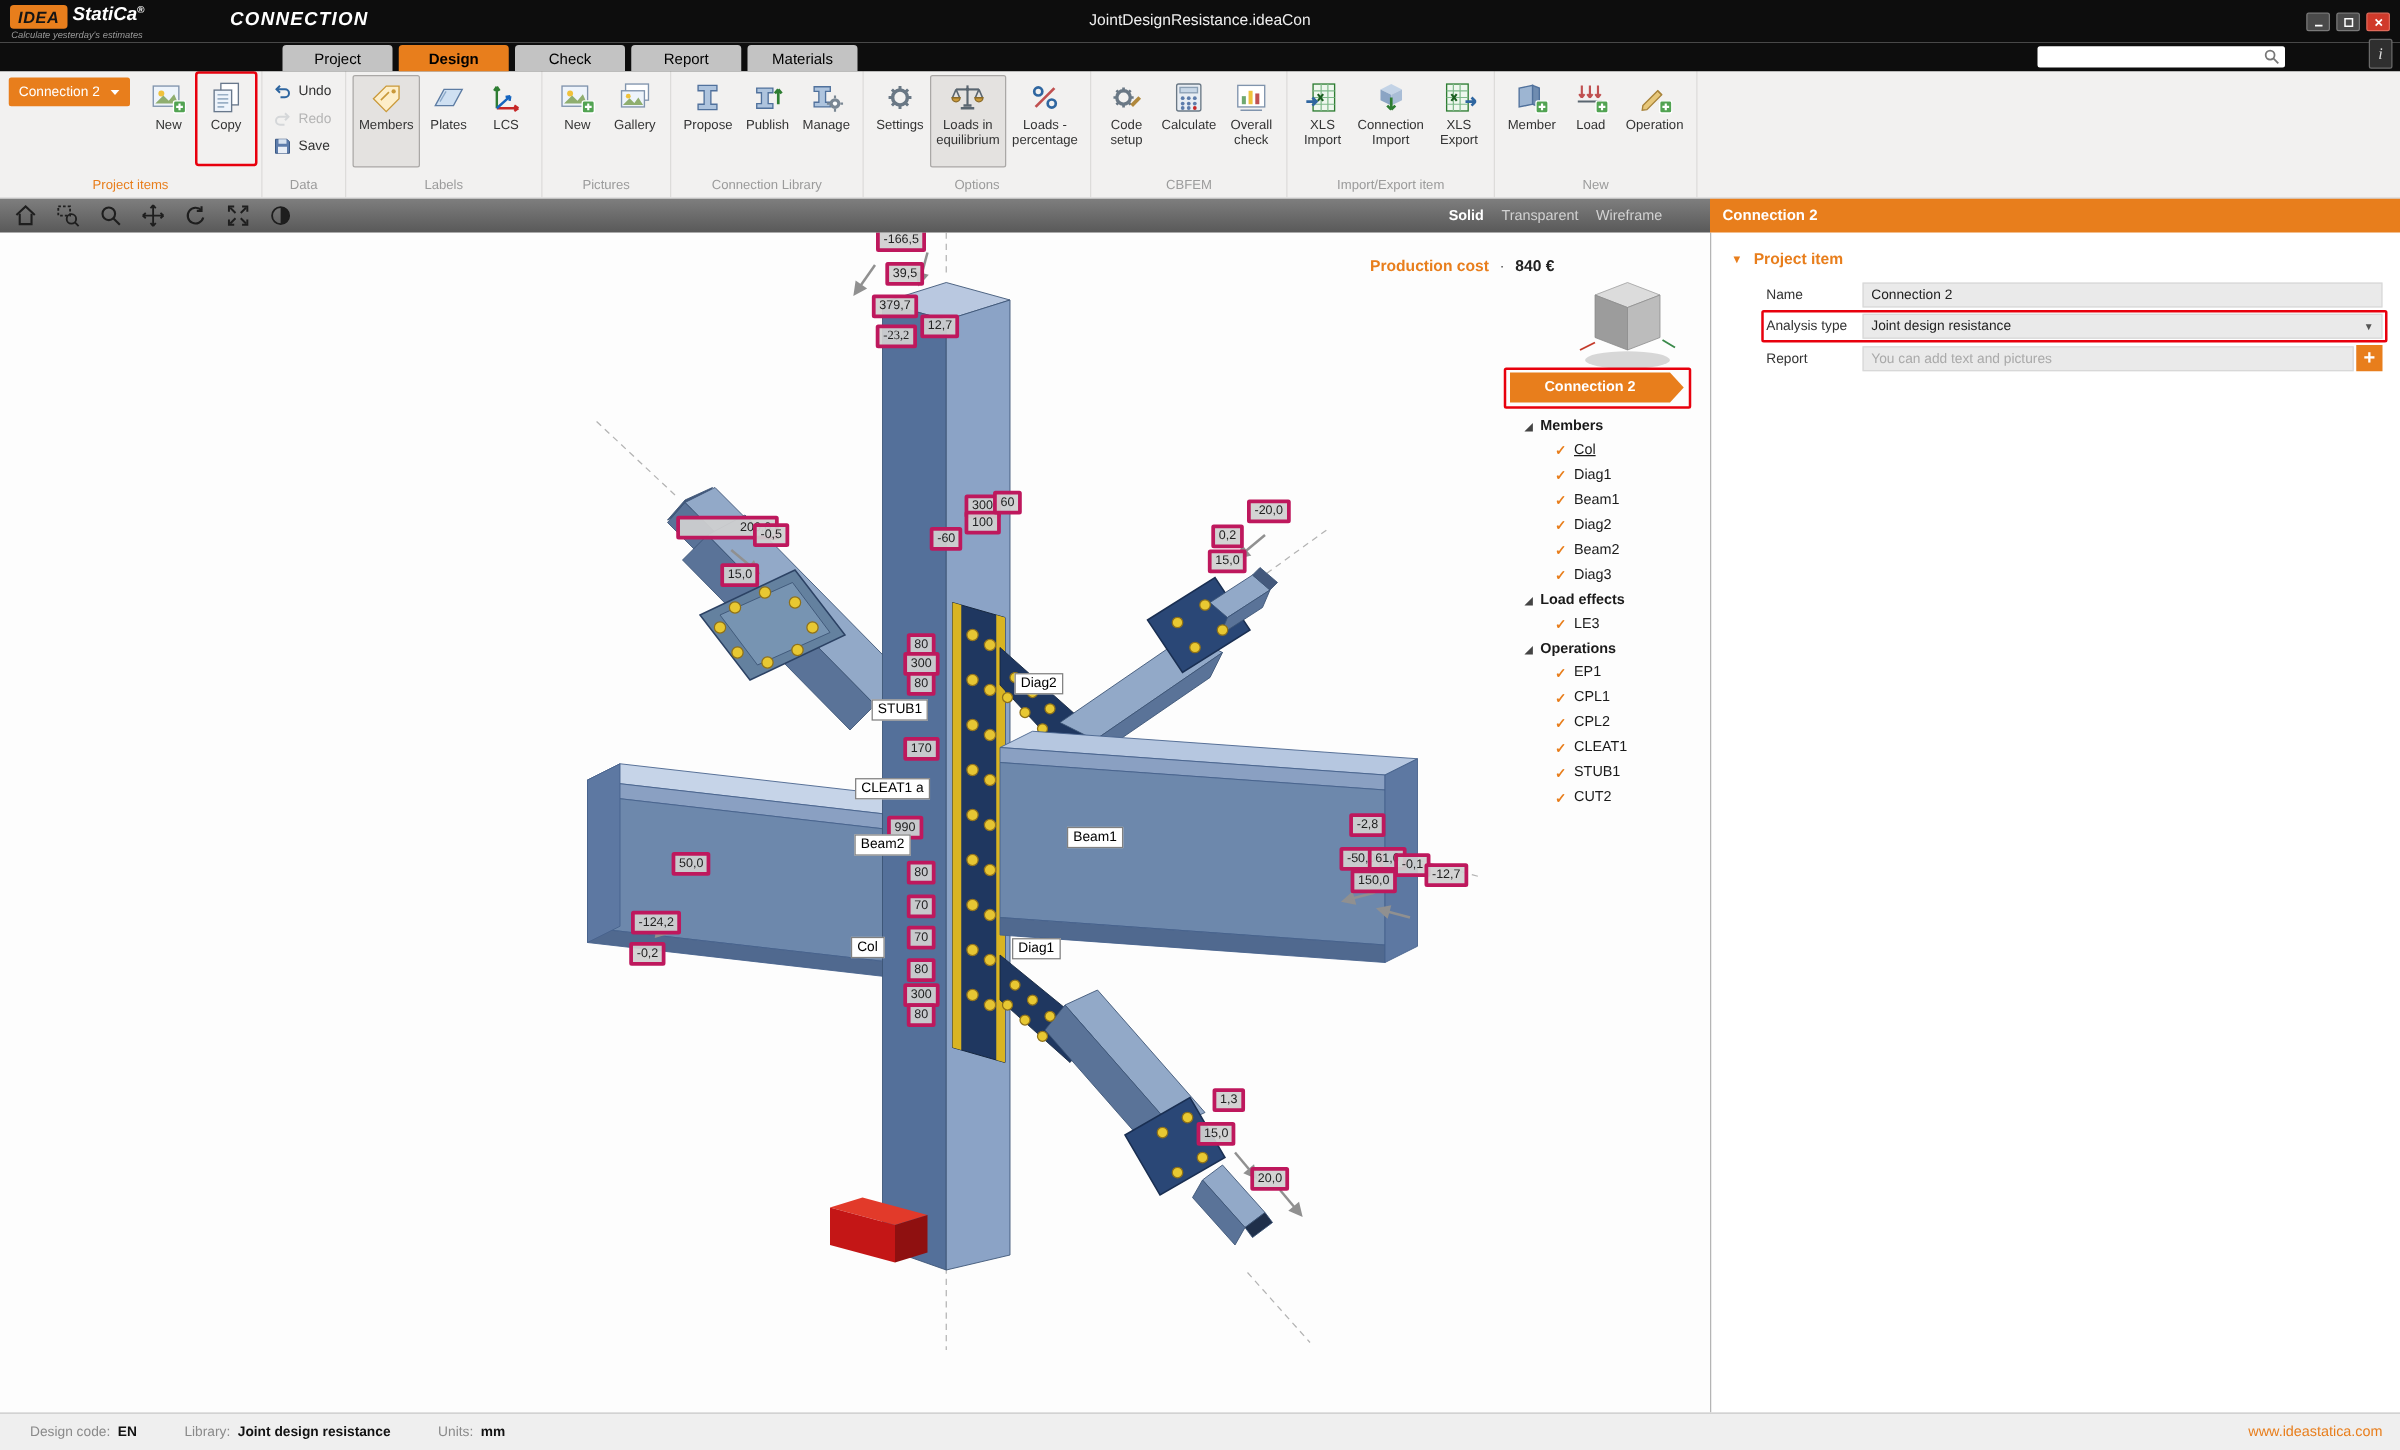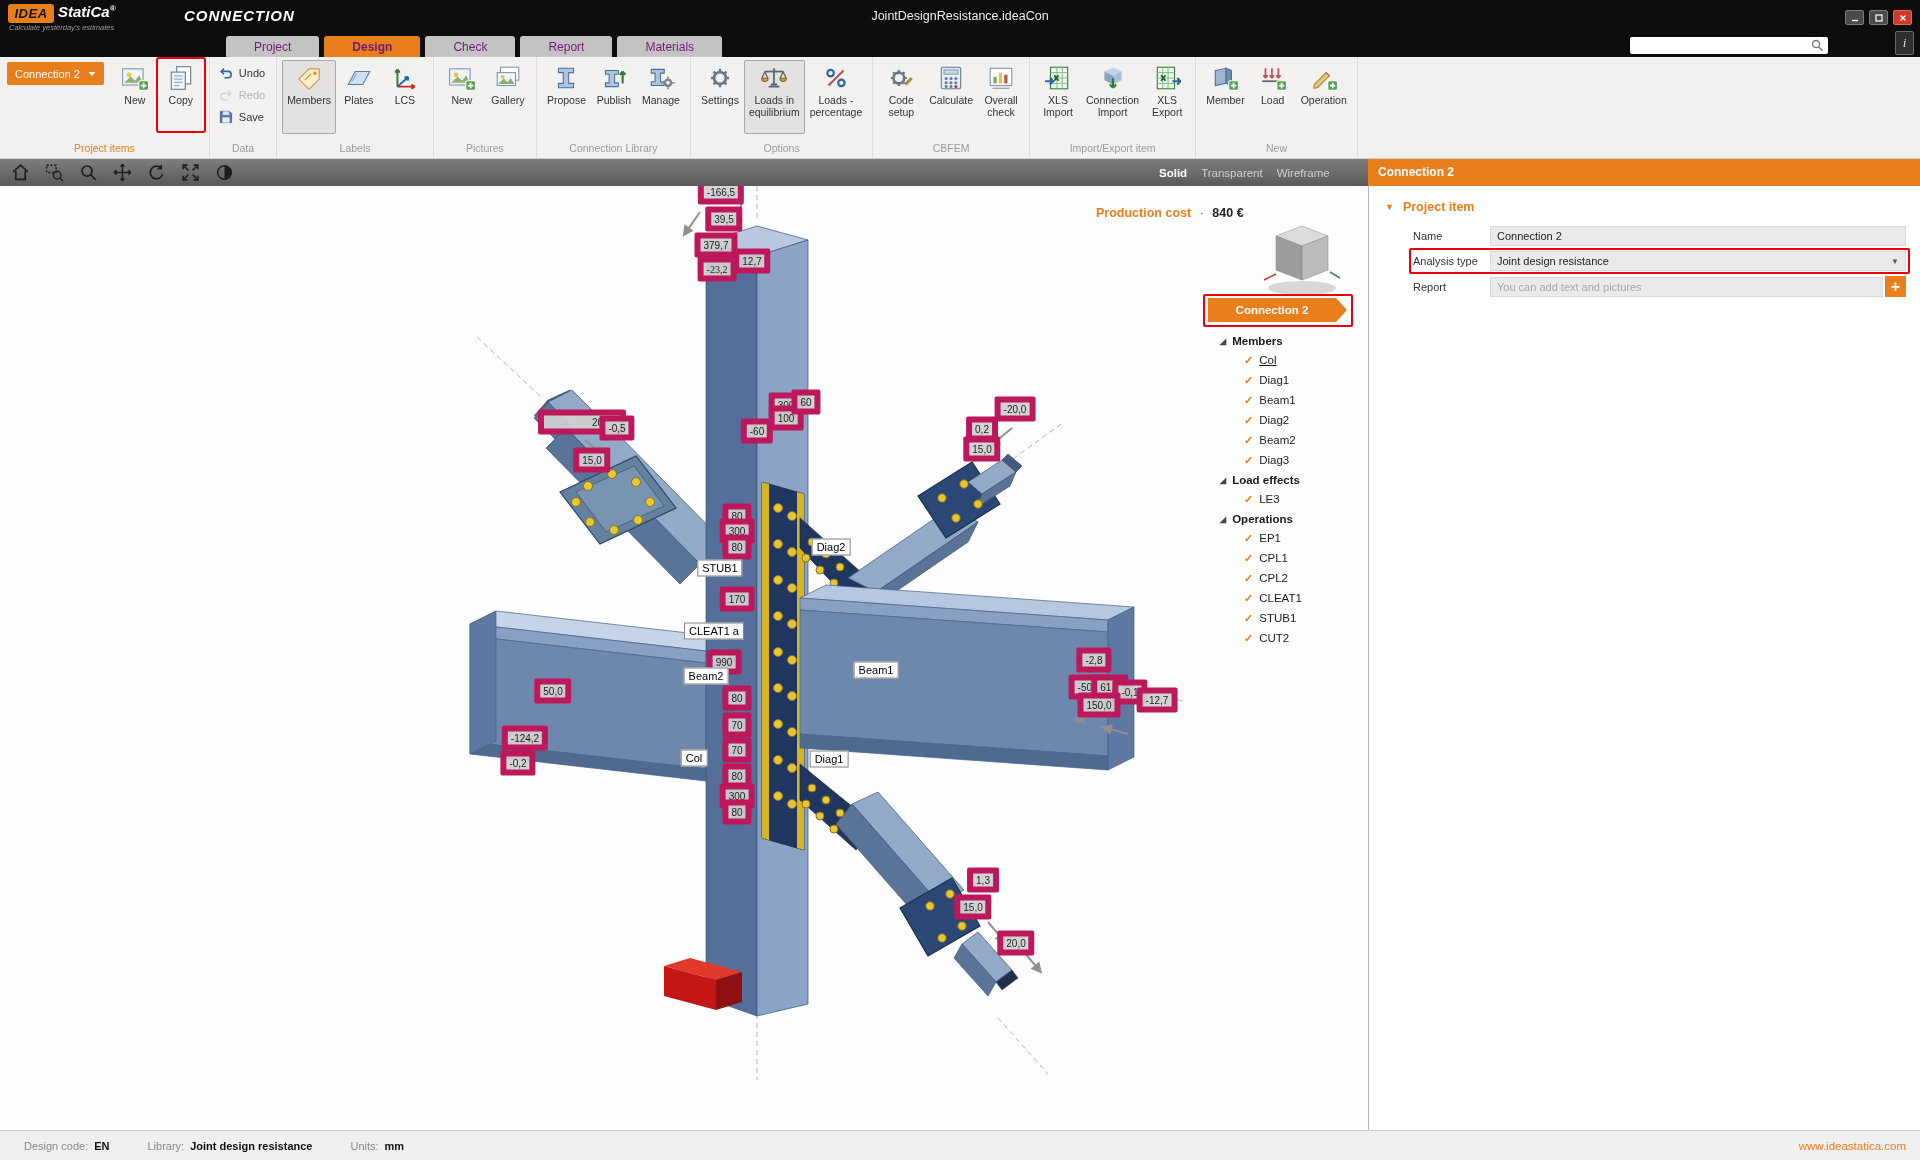--- a/index.html
+++ b/index.html
@@ -13,21 +13,21 @@
 .tagline{position:absolute;left:9px;top:23px;font-size:7.5px;font-style:italic;color:#9a9a9a;white-space:nowrap}
 .app-name{position:absolute;left:184px;top:7px;font-size:15px;font-weight:bold;font-style:italic;letter-spacing:1px}
 .doc-title{position:absolute;left:0;right:0;top:9px;text-align:center;font-size:12.5px;color:#eee}
 .win-controls{position:absolute;right:8px;top:10px;display:flex;gap:5px}
 .win-btn{width:19px;height:15px;background:#4a4a4a;border:1px solid #7a7a7a;border-radius:2px;display:flex;align-items:center;justify-content:center;cursor:pointer}
 .win-btn svg{width:10px;height:10px;display:block}
 .win-btn.close{background:#d03a2b;border-color:#e06a5a}
 
 .tabrow{position:absolute;left:0;top:34px;width:1920px;height:23px;background:#0d0d0d;z-index:9}
 .tabs{position:absolute;left:226px;bottom:0;display:flex;gap:5px}
-.tab{min-width:88px;height:21px;background:#c3c3c3;color:#701a75;font-size:12px;display:flex;align-items:center;justify-content:center;border-radius:3px 3px 0 0;padding:0 28px;cursor:pointer}
+.tab{min-width:88px;height:21px;background:#c3c3c3;color:#000000;font-size:12px;display:flex;align-items:center;justify-content:center;border-radius:3px 3px 0 0;padding:0 14px;cursor:pointer}
 .tab.active{background:#e87e1c;font-weight:bold}
 .searchbox{position:absolute;right:92px;top:3px;width:198px;height:17px;background:#fff;border-radius:2px;display:flex;align-items:center}
 .searchbox input{flex:1;border:none;outline:none;background:transparent;font-size:11px;padding:0 6px;font-family:inherit}
 .search-ic{width:15px;height:15px;margin-right:3px}
 .search-ic svg{width:100%;height:100%}
 .info-btn{position:absolute;left:1895px;top:31px;width:19px;height:24px;background:#2f2f2f;border:1px solid #6a6a6a;border-radius:2px;color:#ddd;font-family:"Liberation Serif",serif;font-style:italic;font-size:13px;display:flex;align-items:center;justify-content:center;z-index:11;cursor:pointer}
 
 .ribbon{position:absolute;left:0;top:57px;width:1920px;height:102px;background:#f2f1f0;border-bottom:1px solid #cfcfcf}
 .rgroups{display:flex;height:100%}
 .rgroup{display:flex;flex-direction:column;border-right:1px solid #dddcda;height:100%}
@@ -55,21 +55,21 @@
 .vt-ic{width:21px;height:21px;cursor:pointer}
 .vt-ic svg{width:100%;height:100%;display:block}
 .view-modes{position:absolute;left:1159px;display:flex;gap:14px;font-size:11.5px}
 .vmode{color:#d2d2d2;cursor:pointer}
 .vmode.active{color:#fff;font-weight:bold}
 .panel-header{position:absolute;left:1368px;top:159px;width:552px;height:27px;background:#e87e1c;color:#fff;font-size:12px;font-weight:bold;line-height:27px;padding-left:10px;z-index:5}
 
 .viewport{position:absolute;left:0;top:186px;width:1368px;height:944px;background:#fdfdfd;overflow:hidden}
 .model{position:absolute;left:0;top:0;width:1368px;height:944px}
 .vlab{position:absolute;transform:translate(-50%,-50%);white-space:nowrap;z-index:3}
-.vlab.dim{background:rgba(208,208,208,.93);border:6px solid #be185d;border-radius:2px;font-size:10px;color:#222;padding:0 3px;line-height:13px}
+.vlab.dim{background:rgba(208,208,208,.93);border:3px solid #be185d;border-radius:2px;font-size:10px;color:#222;padding:0 3px;line-height:13px}
 .vlab.mem{background:#fff;border:1px solid #808080;font-size:11px;color:#000;padding:0 4px;line-height:15px}
 .cost{position:absolute;left:1096px;top:20px;font-size:12.5px;white-space:nowrap;z-index:3}
 .cost .cl{color:#e87e1c;font-weight:bold}
 .cost .cs{color:#555;margin:0 5px}
 .cost .cv{color:#222;font-weight:bold}
 .navcube{position:absolute;left:1256px;top:28px;width:90px;height:84px;z-index:3}
 
 .tree{position:absolute;left:1208px;top:112px;width:152px;z-index:4;font-size:11.5px}
 .tree-root{position:relative;width:128px;height:24px;background:#e87e1c;color:#fff;font-weight:bold;text-align:center;line-height:24px;cursor:pointer;margin-bottom:9px}
 .tree-root::after{content:"";position:absolute;left:128px;top:0;border-left:11px solid #e87e1c;border-top:12px solid transparent;border-bottom:12px solid transparent}

